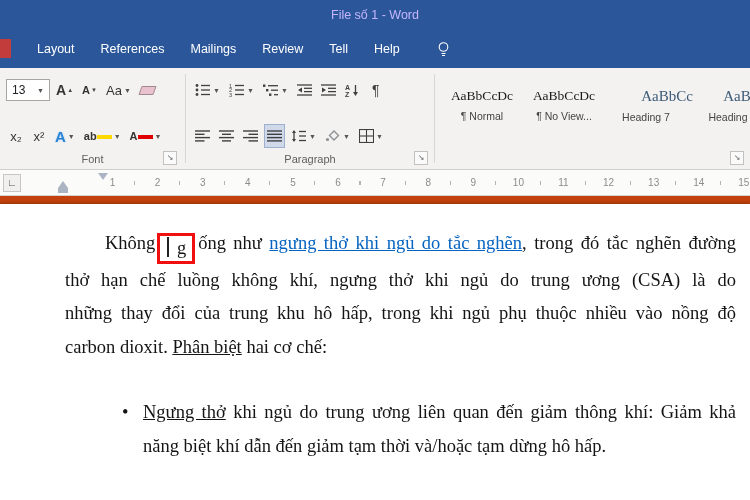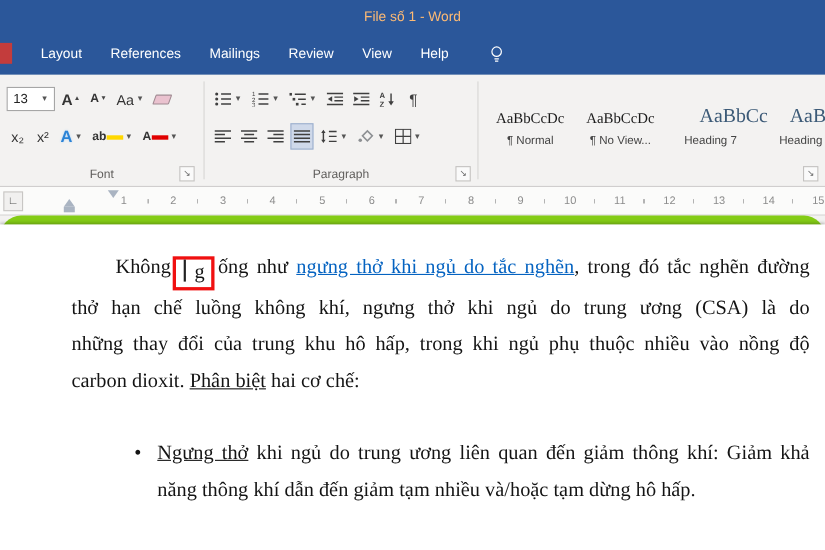--- a/index.html
+++ b/index.html
@@ -1,74 +1,74 @@
 <!DOCTYPE html>
 <html><head>
 <meta charset="utf-8">
 <style>
   * { margin:0; padding:0; box-sizing:border-box; }
   html,body { width:750px; height:500px; }
   body { font-family:"Liberation Sans","DejaVu Sans",sans-serif; overflow:hidden; background:#fff; }
   .app { position:relative; width:750px; height:500px; overflow:hidden; background:#f3f2f1; }
 
   
-  .titlebar { height:30px; background:#2b579a; color:#fdba74; display:flex; align-items:center; justify-content:center; font-size:12.5px; }
+  .titlebar { height:30px; background:#2b579a; color:#c4b5fd; display:flex; align-items:center; justify-content:center; font-size:12.5px; }
 
   
   .tabbar { height:38px; background:#2b579a; display:flex; color:#fff; position:relative; }
   .redchip { position:absolute; left:0; top:9px; width:11px; height:19px; background:#c33c3c; }
   .tabs { display:flex; margin-left:24px; }
   .tab { padding:0 13px; font-size:12.5px; line-height:38px; cursor:default; }
   .tellme { display:flex; align-items:center; gap:7px; font-size:12.5px; margin-left:24px; }
 
   
   .ribbon { position:relative; height:102px; background:#f3f2f1; border-bottom:1px solid #d0cece; }
   .rgroup { position:absolute; top:0; bottom:0; }
   .g-font { left:0; width:185px; }
   .g-para { left:186px; width:248px; }
   .g-styles { left:435px; width:315px; overflow:hidden; }
   .vdiv { position:absolute; top:6px; bottom:6px; width:1px; background:#d8d6d4; }
   .glabel { position:absolute; bottom:4px; left:0; right:0; text-align:center; font-size:11px; color:#605e5c; }
   .launcher { position:absolute; bottom:4px; width:14px; height:14px; border:1px solid #c3c1bf; background:#fafafa; color:#666; font-size:8px; line-height:12px; text-align:center; cursor:pointer; }
   .row { position:absolute; left:6px; display:flex; align-items:center; gap:3px; }
-  .row1 { top:10px; } .row2 { top:44px;justify-content:flex-end; }
+  .row1 { top:10px; } .row2 { top:56px;justify-content:flex-end; }
   .btn { height:24px; min-width:20px; display:flex; align-items:center; justify-content:center; font-size:13px; color:#333; padding:0 2px; cursor:pointer; border:1px solid transparent; }
   .btn.active { background:#cfd9ea; border:1px solid #9db0cd; }
   .arr { font-size:7px; color:#555; margin-left:2px; }
   .sizebox { width:44px; height:22px; background:#fff; border:1px solid #a6a6a6; display:flex; align-items:center; justify-content:space-between; padding:0 5px; font-size:12px; color:#222; cursor:text; }
   .gfA { font-size:14px; font-weight:bold; }
   .shA { font-size:11px; font-weight:bold; }
   .tri { font-size:6px; margin-left:1px; color:#444; }
   .eraser { width:15px; height:9px; background:#eac2cf; border:1px solid #a08a92; transform:skewX(-20deg); border-radius:1px; }
   .fxA { font-size:15px; font-weight:bold; color:#2b83d6; text-shadow:0 0 2px #a8cdf0; }
   .stack { display:flex; align-items:center; line-height:1; }
   .stack .t { font-size:11px; font-weight:bold; color:#333; }
   .bar { width:15px; height:4px; margin-top:1px; }
   .bar-hl { background:#ffd800; }
   .bar-fc { background:#e00000; }
 
   
   .cards { position:absolute; left:8px; top:8px; display:flex; gap:4px; }
-  .card { width:78px; height:58px; display:flex; flex-direction:column; align-items:center; justify-content:flex-end; cursor:pointer; }
+  .card { width:78px; height:58px; display:flex; flex-direction:column; align-items:center; justify-content:center; cursor:pointer; }
   .card .sample { font-family:"Liberation Serif","DejaVu Serif",serif; font-size:13.5px; color:#1a1a1a; white-space:nowrap; }
-  .card .sample.hd { font-size:18px; color:#3c5a77;margin-left:42px; }
+  .card .sample.hd { font-size:15px; color:#3c5a77;margin-left:42px; }
   .card .sname { font-size:10.5px; color:#444; margin-top:6px; white-space:nowrap; }
 
   
   .ruler { position:relative; height:26px; background:#fbfbfa; border-bottom:1px solid #d6d4d2; }
   .tabsel { position:absolute; left:3px; top:4px; width:18px; height:18px; background:#f1f0ef; border:1px solid #c8c6c4; color:#555; font-size:10px; line-height:16px; text-align:center; cursor:pointer; }
   .ticks { position:absolute; left:134px; right:0; top:11px; height:4px; background:repeating-linear-gradient(90deg,#b3b3b3 0 1px,transparent 1px 45.1px); }
   .rnums { position:absolute; left:90px; top:0; bottom:0; display:flex; }
   .rnums span { width:45.1px; text-align:center; font-size:10px; color:#8c8c8c; line-height:26px; }
   .ind-first { position:absolute; left:98px; top:3px; width:0; height:0; border-left:5px solid transparent; border-right:5px solid transparent; border-top:7px solid #aab4c2; }
   .ind-hang { position:absolute; left:58px; top:11px; width:0; height:0; border-left:5px solid transparent; border-right:5px solid transparent; border-bottom:7px solid #aab4c2; }
   .ind-left { position:absolute; left:58px; top:18px; width:10px; height:5px; background:#aab4c2; }
 
   
-  .docarea { position:absolute; top:196px; left:0; right:0; bottom:0; background:#84cc16;border-radius:19px; }
+  .docarea { position:absolute; top:196px; left:0; right:0; bottom:0; background:#c2410c; }
   .page { position:absolute; top:8px; left:0; right:0; bottom:0; background:#fff; box-shadow:0 -1px 3px rgba(0,0,0,.25); padding:23px 14px 0 65px; cursor:text; }
   .doc { font-family:"Liberation Serif","DejaVu Serif",serif; font-size:18.5px; color:#141414; }
   .dline { line-height:33.4px; text-align:justify; text-align-last:justify; width:671px; }
   .dline.last { text-align-last:left; }
   .fl-indent { padding-left:40px; }
   a.doclink { color:#0563c1; text-decoration:underline; cursor:pointer; }
   .u { text-decoration:underline;margin-top:44px; }
   .redbox { display:inline-block; border:3px solid #f01010; padding:0 6px 0 7px; margin:0 3px 0 2px; line-height:25px; vertical-align:-5px; }
   .caret { display:inline-block; width:1.5px; height:20px; background:#222; margin-right:8px; vertical-align:-3px; }
   .bullet-wrap { margin-top:32px; margin-left:55px; width:616px; }
@@ -87,21 +87,21 @@
     <span>File số 1 - Word</span>
   </div>
 
   <div class="tabbar">
     <div class="redchip"></div>
     <div class="tabs">
       <div class="tab">Layout</div>
       <div class="tab">References</div>
       <div class="tab">Mailings</div>
       <div class="tab">Review</div>
-      <div class="tab">View</div>
+      <div class="tab">Tell</div>
       <div class="tab">Help</div>
     </div>
     <div class="tellme">
       <span>
         <svg width="13" height="17" viewBox="0 0 13 17" fill="none" stroke="#fff" stroke-width="1.1">
           <circle cx="6.5" cy="6" r="4.3"></circle>
             <path d="M4.5 12.5h4M5 14.5h3"></path>
         </svg>
       </span>
     </div>
@@ -405,19 +405,19 @@
       <div class="dline fl-indent"><span>Không</span><span class="redbox"><span class="caret"></span><span>g</span></span><span>ống như </span><a class="doclink">ngưng thở khi ngủ do tắc nghẽn</a><span>, trong đó tắc nghẽn đường</span></div>
 
       <div class="dline">thở hạn chế luồng không khí, ngưng thở khi ngủ do trung ương (CSA) là do</div>
 
       <div class="dline">những thay đổi của trung khu hô hấp, trong khi ngủ phụ thuộc nhiều vào nồng độ</div>
 
       <div class="dline last"><span>carbon dioxit. </span><span class="u">Phân biệt</span><span> hai cơ chế:</span></div>
 
       <div class="bullet-wrap">
         <div class="bline"><span class="bdot">•</span><span class="u">Ngưng thở</span><span> khi ngủ do trung ương liên quan đến giảm thông khí: Giảm khả</span></div>
-        <div class="bline last">năng thông khí dẫn đến giảm tạm nhiều và/hoặc tạm dừng hô hấp.</div>
+        <div class="bline last">năng biệt khí dẫn đến giảm tạm thời và/hoặc tạm dừng hô hấp.</div>
       </div>
 
     </div>
   </div>
 
 </div>
 
 </body></html>

